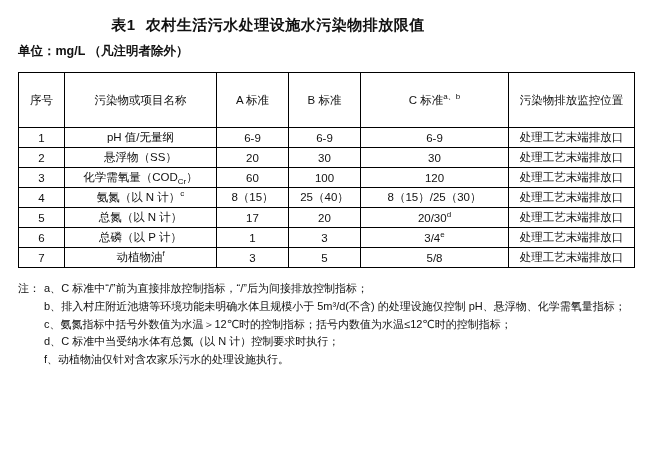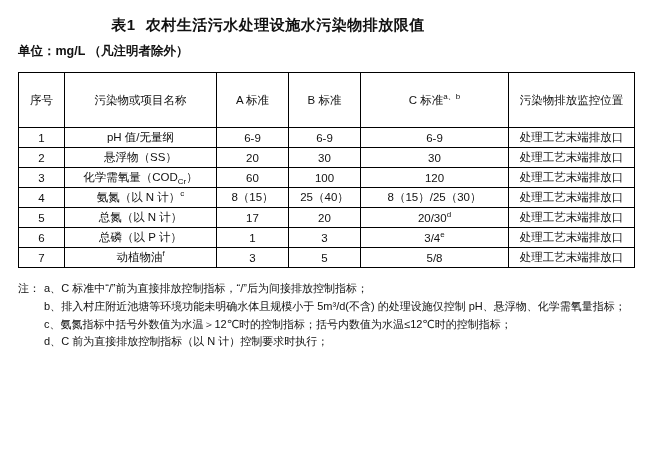--- a/index.html
+++ b/index.html
@@ -199,17 +199,21 @@
     <div class="note-row note-indent">
       <span class="note-label"></span>
       <span class="note-text"><span>b、</span><span>排入村庄附近池塘等环境功能未明确水体且规模小于 5m³/d(不含) 的处理设施仅控制 pH、悬浮物、化学需氧量指标；</span></span>
     </div>
     <div class="note-row note-indent">
       <span class="note-label"></span>
       <span class="note-text"><span>c、</span><span>氨氮指标中括号外数值为水温＞12℃时的控制指标；括号内数值为水温≤12℃时的控制指标；</span></span>
     </div>
     <div class="note-row note-indent">
       <span class="note-label"></span>
-      <span class="note-text"><span>d、</span><span>C 前为直接排放控制指标（以 N 计）控制要求时执行；</span></span>
+      <span class="note-text"><span>d、</span><span>C 标准中当受纳水体有总氮（以 N 计）控制要求时执行；</span></span>
+    </div>
+    <div class="note-row note-indent">
+      <span class="note-label"></span>
+      <span class="note-text"><span>f、</span><span>动植物油仅针对含农家乐污水的处理设施执行。</span></span>
     </div>
   </div>
 
 </div>
 
 </body></html>

